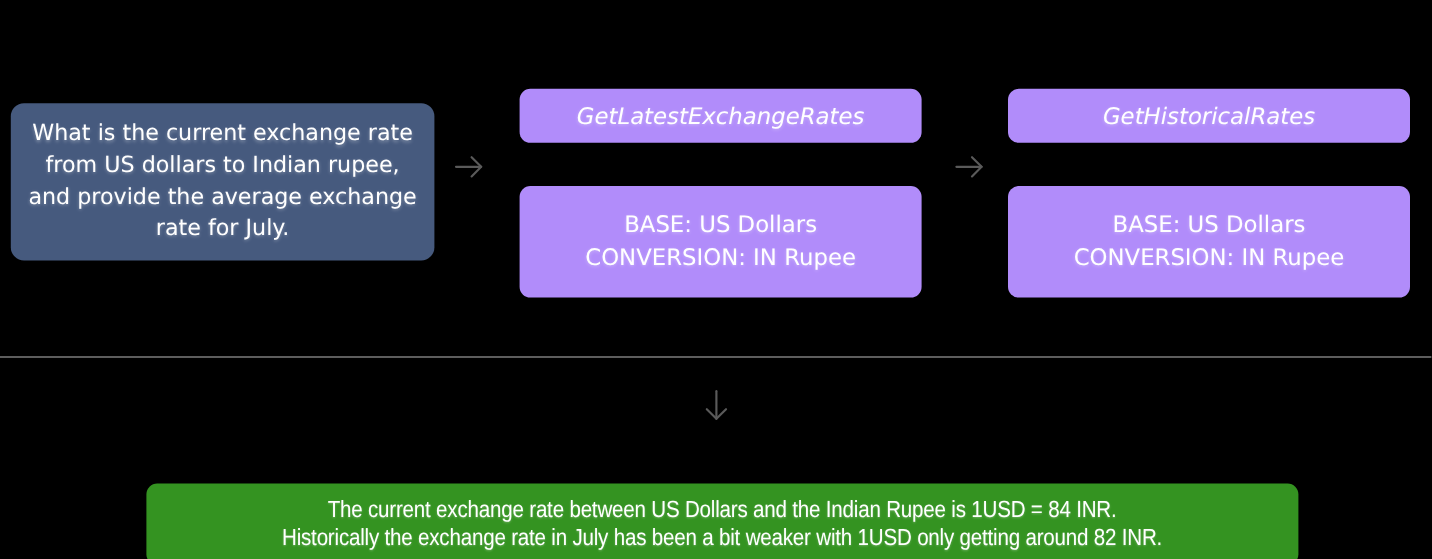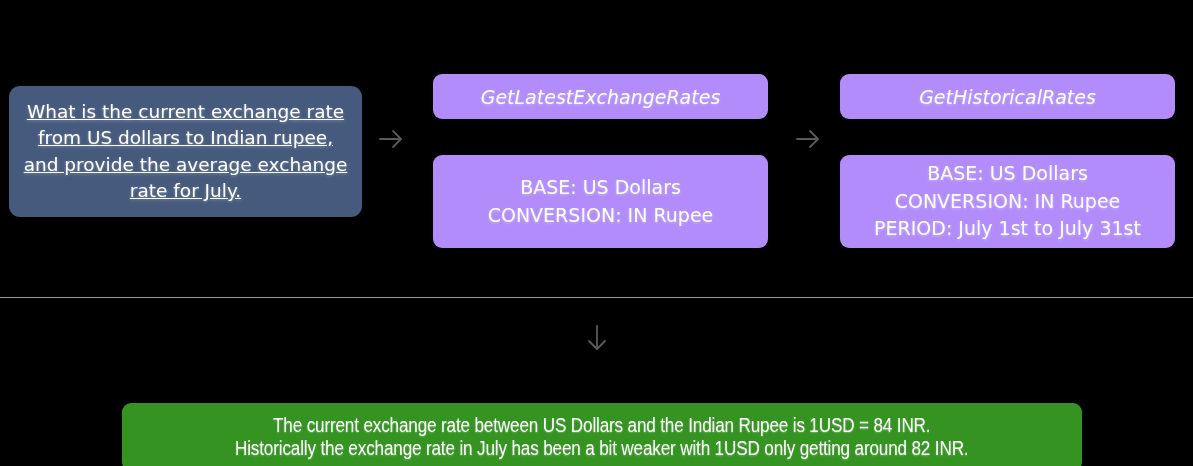--- a/index.html
+++ b/index.html
@@ -32,21 +32,20 @@
   #question-card {
     left: 9px;
     top: 86px;
     width: 353px;
     height: 131px;
     background: #465a7e;
     border-radius: 11px;
     font-size: 18.5px;
     line-height: 26.5px;
     padding: 4px 14px;
-    text-decoration: underline;
   }
 
   
   .tool-header {
     background: #b18cfa;
     border-radius: 9px;
     font-size: 19px;
     line-height: 26px;
     height: 45px;
     top: 74px;
@@ -147,21 +146,20 @@
 </div>
 
 <div class="box tool-header" id="tool2-header">
   <span>GetHistoricalRates</span>
 </div>
 
 <div class="box tool-params" id="tool2-params">
   <div>
     <div>BASE: US Dollars</div>
     <div>CONVERSION: IN Rupee</div>
-    <div>PERIOD: July 1st to July 31st</div>
   </div>
 </div>
 
 <div id="divider"></div>
 
 <div id="arrow-down">
   <svg viewBox="0 0 34 36" fill="none" stroke="currentColor" stroke-width="1.8" stroke-linecap="round" stroke-linejoin="round" aria-hidden="true">
     <line x1="17" y1="6" x2="17" y2="29"></line>
     <polyline points="9,21 17,29 25,21"></polyline>
   </svg>

